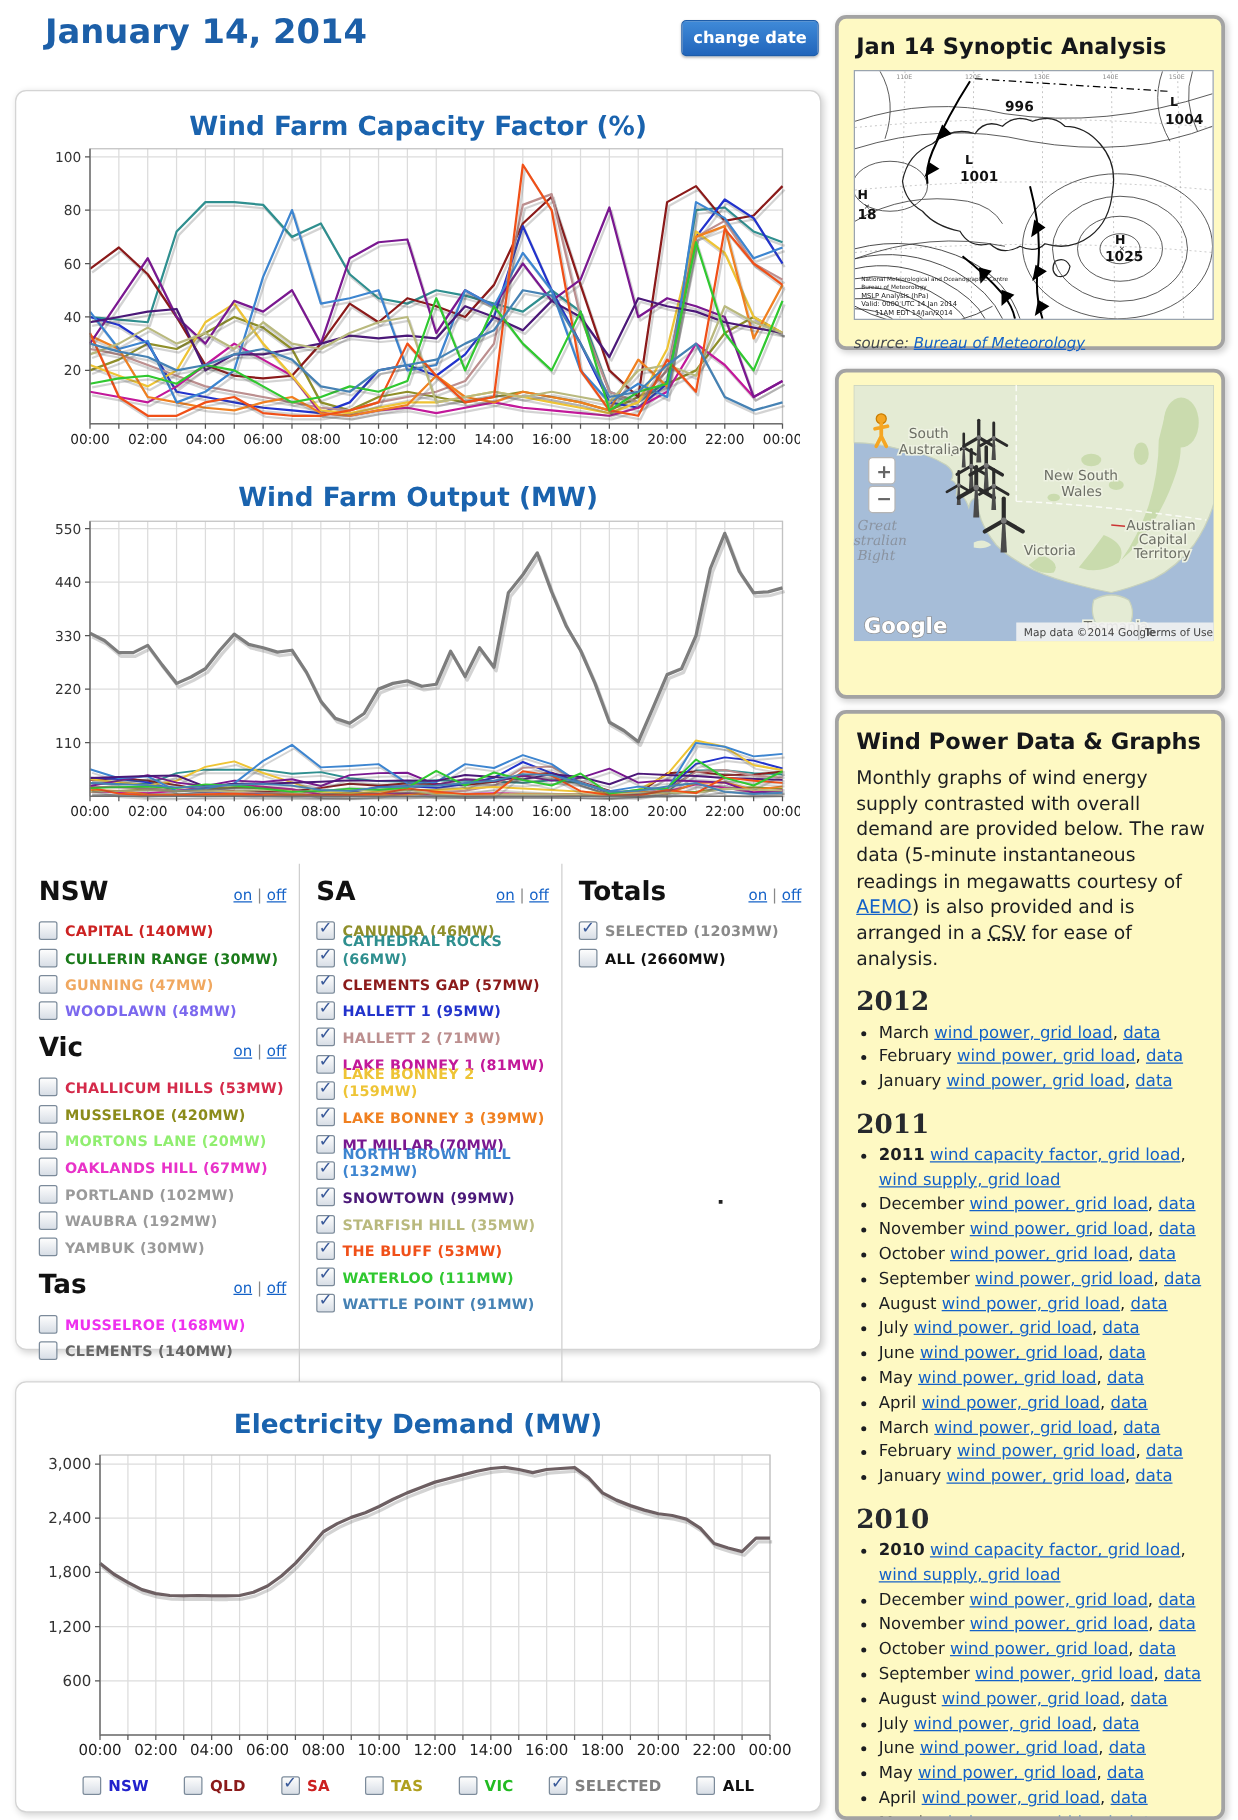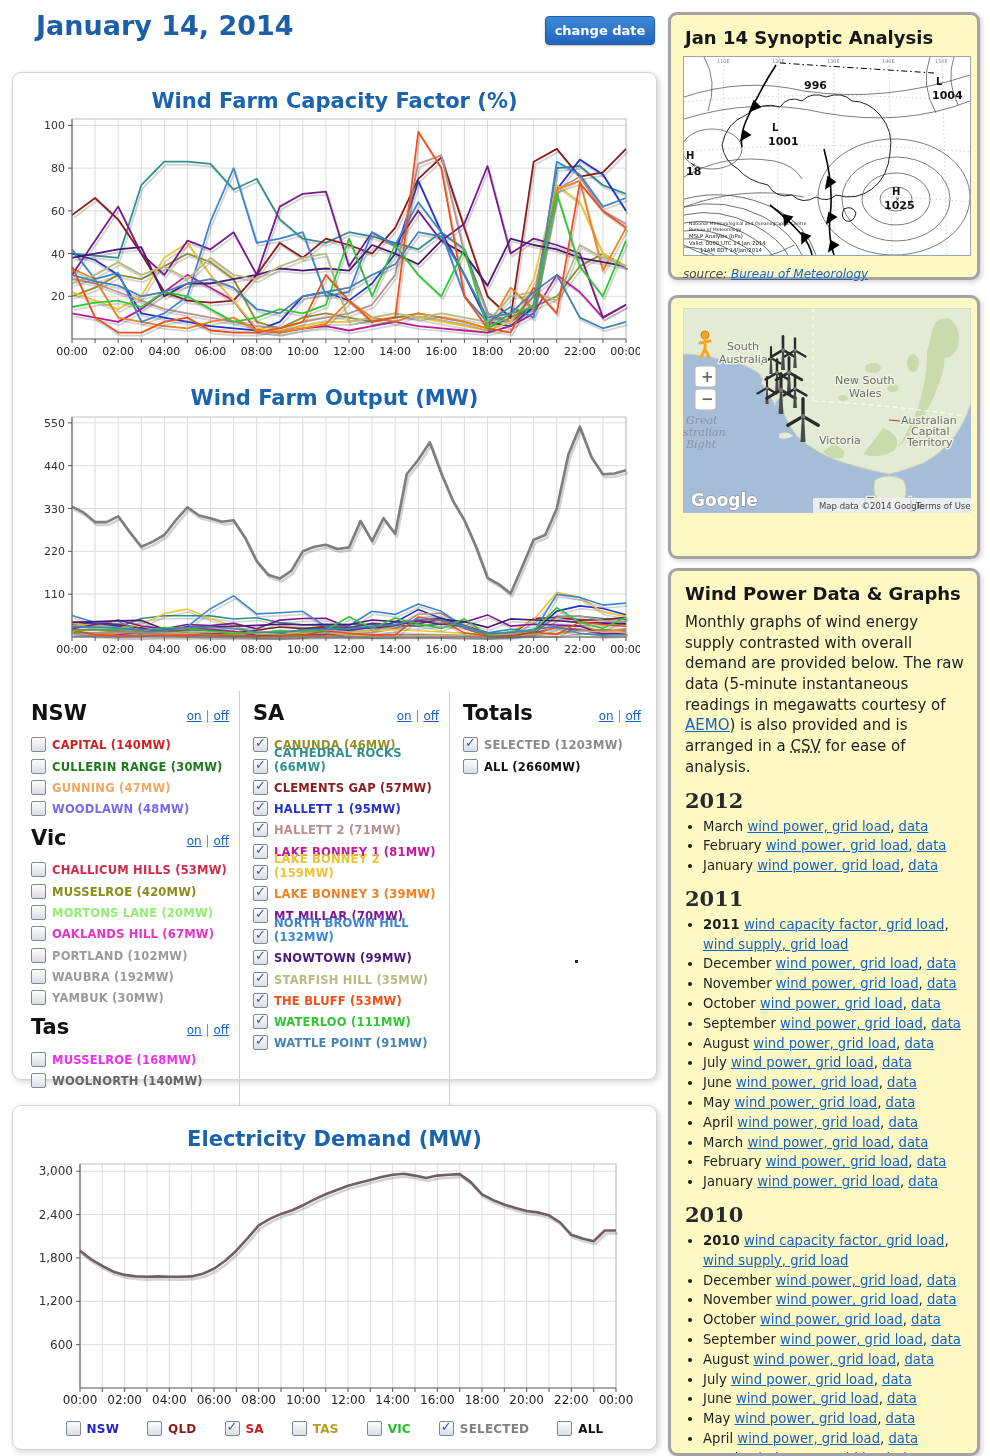--- a/index.html
+++ b/index.html
@@ -340,21 +340,21 @@
       <div class="grp-hd">
         <span class="grp-name">Tas</span>
         <span class="onoff"><a>on</a> | <a>off</a></span>
       </div>
       <div class="legitem">
         <span class="cb"></span>
         <span class="lbl" style="color:#ee30ee">MUSSELROE (168MW)</span>
       </div>
       <div class="legitem">
         <span class="cb"></span>
-        <span class="lbl" style="color:#666666">WOOLNORTH (140MW)</span>
+        <span class="lbl" style="color:#666666">CLEMENTS (140MW)</span>
       </div>
     </div>
   <div class="divider" style="left:226px;"></div>
   <div class="legcol" id="legcol-1" style="left:240px;width:186px;">
       <div class="grp-hd">
         <span class="grp-name">SA</span>
         <span class="onoff"><a>on</a> | <a>off</a></span>
       </div>
       <div class="legitem">
         <span class="cb checked"></span>

